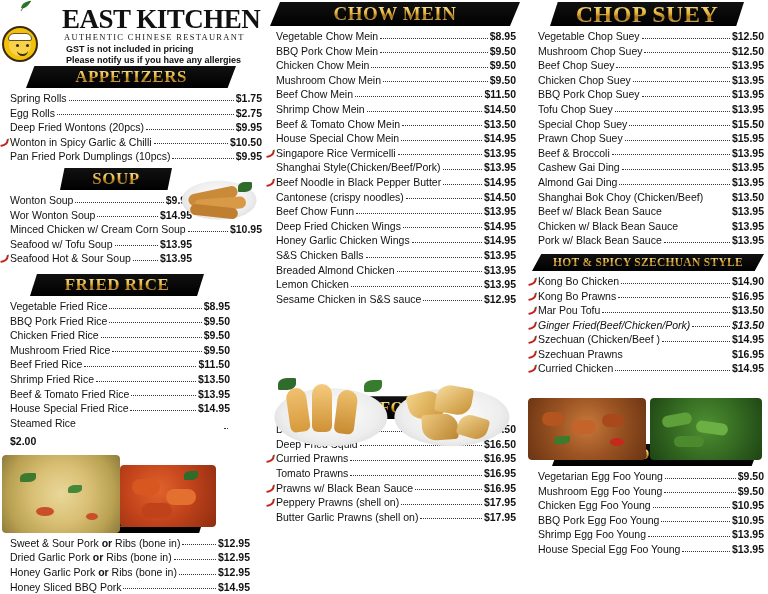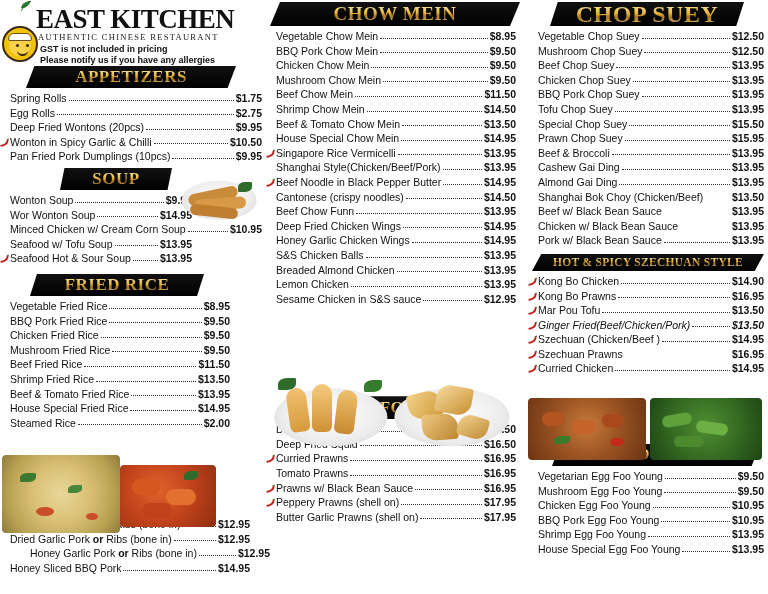--- a/index.html
+++ b/index.html
@@ -13,21 +13,21 @@
   }
   .page { position:relative; width:768px; height:594px; }
 
   
   .col { position:absolute; top:0; }
   .col1 { left:0;   width:262px; }
   .col2 { left:266px; width:258px; }
   .col3 { left:528px; width:240px; }
 
   
-  .brand { position:relative; height:62px; }
+  .brand { position:relative; height:62px;padding-left:26px; }
   .brand-title {
     font-family:"Liberation Serif", serif;
     font-weight:bold;
     font-size:27px;
     letter-spacing:-0.5px;
     color:#111;
     margin-left:36px;
     line-height:30px;
     padding-top:4px;
     white-space:nowrap;
@@ -320,42 +320,42 @@
       <li style="width:230px;">
         <span class="nm">Beef &amp; Tomato Fried Rice</span>
         <span class="dots"></span>
         <span class="pr">$13.95</span>
       </li>
       <li style="width:230px;">
         <span class="nm">House Special Fried Rice</span>
         <span class="dots"></span>
         <span class="pr">$14.95</span>
       </li>
-      <li style="width:230px;">
+      <li style="width:230px;flex-direction:column;">
         <span class="nm">Steamed Rice</span>
         <span class="dots"></span>
         <span class="pr">$2.00</span>
       </li>
     </ul>
 
     <div class="banner skew" style="margin-left:34px;margin-right:56px;margin-top:62px;">
       <span class="banner-text">PORK/RIBS</span>
     </div>
     <ul class="items">
       <li style="width:250px;">
         <span class="nm">Sweet &amp; Sour Pork <b>or</b> Ribs (bone in)</span>
         <span class="dots"></span>
         <span class="pr">$12.95</span>
       </li>
       <li style="width:250px;">
         <span class="nm">Dried Garlic Pork <b>or</b> Ribs (bone in)</span>
         <span class="dots"></span>
         <span class="pr">$12.95</span>
       </li>
-      <li style="width:250px;margin-left:20px;">
+      <li style="width:250px;">
         <span class="nm">Honey Garlic Pork <b>or</b> Ribs (bone in)</span>
         <span class="dots"></span>
         <span class="pr">$12.95</span>
       </li>
       <li style="width:250px;">
         <span class="nm">Honey Sliced BBQ Pork</span>
         <span class="dots"></span>
         <span class="pr">$14.95</span>
       </li>
     </ul>

